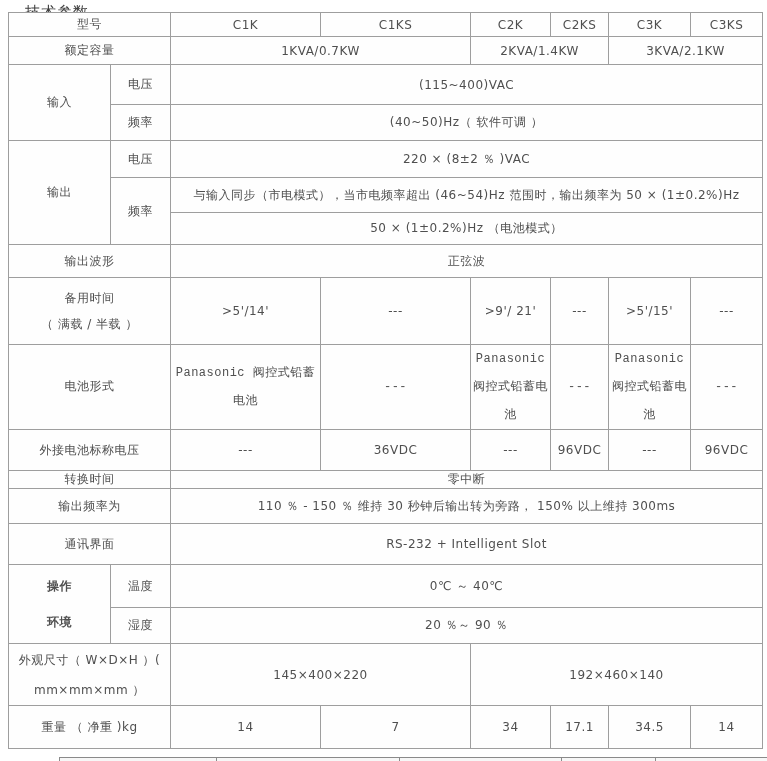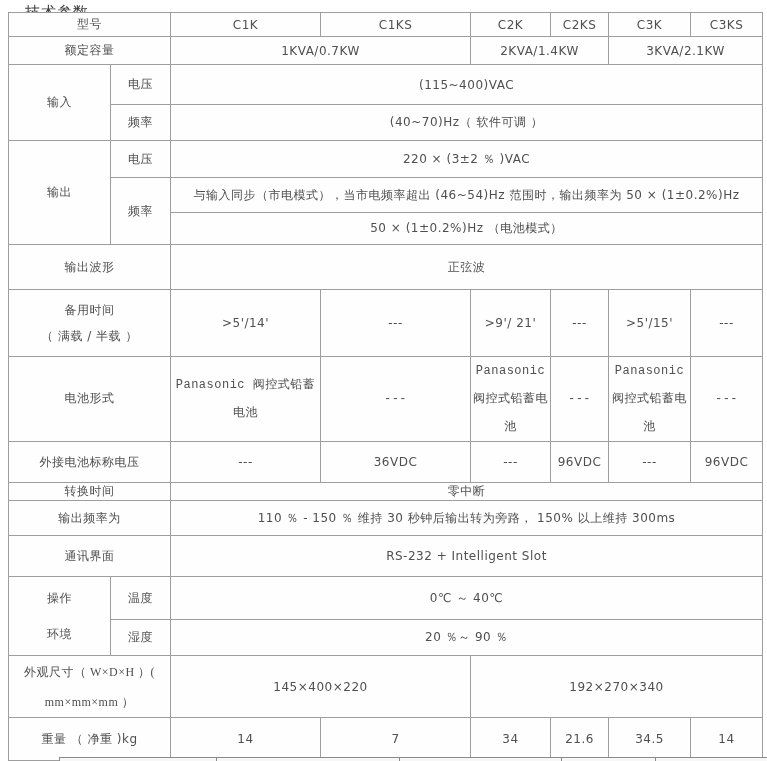--- a/index.html
+++ b/index.html
@@ -38,22 +38,22 @@
     font-size: 12px;
     padding: 0 2px;
     overflow: hidden;
     background: #fefefe;
     letter-spacing: 0.5px;
   }
   td.lbl { letter-spacing: 1px; }
   .two-line span { display: block; }
   tr.r-backup td .two-line span { line-height: 26px; }
   tr.r-battery td { line-height: 28px; font-family: Liberation Mono, monospace; }
-  tr.r-env-temp .env-lbl span { line-height: 36px; }
-  tr.r-dim .dim-lbl span { line-height: 30px; font-family: Liberation Serif, serif; }
+  tr.r-env-temp .env-lbl span { line-height: 36px; font-weight: bold; }
+  tr.r-dim .dim-lbl span { line-height: 30px; }
   
   .bottom-fragment {
     position: absolute;
     left: 59px;
     top: 757px;
     width: 708px;
     height: 4px;
     border-top: 1px solid #8a8a8a;
     border-left: 1px solid #8a8a8a;
     background: #f7f7f7;
@@ -101,37 +101,37 @@
     <td colspan="2">3KVA/2.1KW</td>
   </tr>
 
   <tr style="height:40px">
     <td rowspan="2" class="lbl">输入</td>
     <td class="lbl">电压</td>
     <td colspan="6">(115~400)VAC</td>
   </tr>
   <tr style="height:36px">
     <td class="lbl">频率</td>
-    <td colspan="6">(40~70)Hz（ 软件可调 ）</td>
+    <td colspan="6">(40~50)Hz（ 软件可调 ）</td>
   </tr>
 
   <tr style="height:37px">
     <td rowspan="3" class="lbl">输出</td>
     <td class="lbl">电压</td>
-    <td colspan="6">220 ×  (3±2 ％ )VAC</td>
+    <td colspan="6">220 ×  (8±2 ％ )VAC</td>
   </tr>
   <tr style="height:35px">
     <td rowspan="2" class="lbl">频率</td>
     <td colspan="6">与输入同步（市电模式），当市电频率超出 (46~54)Hz 范围时，输出频率为 50 ×  (1±0.2%)Hz</td>
   </tr>
   <tr style="height:32px">
     <td colspan="6">50 ×  (1±0.2%)Hz （电池模式）</td>
   </tr>
 
-  <tr style="height:45px">
+  <tr style="height:33px">
     <td colspan="2" class="lbl">输出波形</td>
     <td colspan="6">正弦波</td>
   </tr>
 
   <tr class="r-backup" style="height:67px">
     <td colspan="2" class="lbl">
       <div class="two-line">
         <span>备用时间</span>
         <span>（ 满载 / 半载 ）</span>
       </div>
@@ -195,29 +195,29 @@
   </tr>
 
   <tr class="r-dim" style="height:62px">
     <td colspan="2" class="lbl dim-lbl">
       <div class="two-line">
         <span>外观尺寸（ W×D×H ）(</span>
         <span>mm×mm×mm ）</span>
       </div>
     </td>
     <td colspan="2">145×400×220</td>
-    <td colspan="4">192×270×340</td>
+    <td colspan="4">192×460×140</td>
   </tr>
 
   <tr style="height:43px">
     <td colspan="2" class="lbl">重量 （ 净重 )kg</td>
     <td>14</td>
     <td>7</td>
     <td>34</td>
-    <td>21.6</td>
+    <td>17.1</td>
     <td>34.5</td>
     <td>14</td>
   </tr>
 </tbody>
   </table>
 
 <div class="bottom-fragment">
   <div class="v" style="left:156px"></div>
   <div class="v" style="left:339px"></div>
   <div class="v" style="left:501px"></div>

